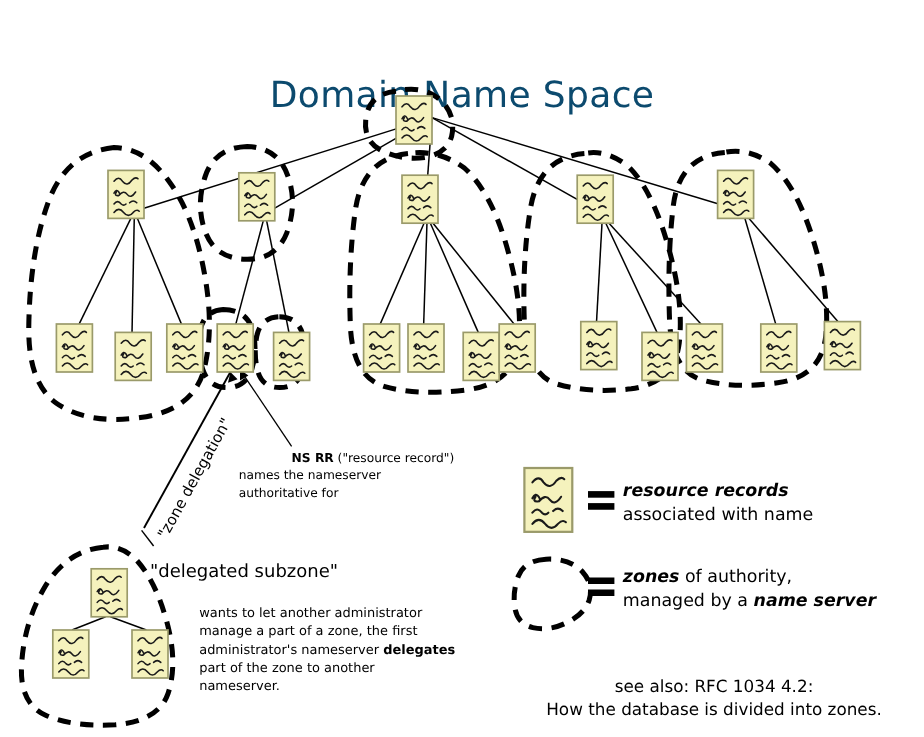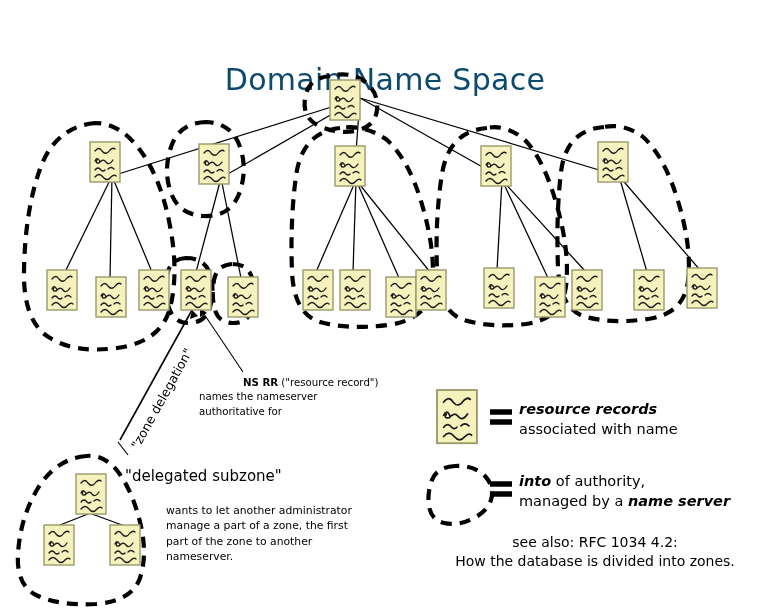--- a/index.html
+++ b/index.html
@@ -58,20 +58,21 @@
   .callout-text b { font-weight: bold; padding-left: 44px; }
   .quote-label {
     position: absolute;
     font-size: 15px;
   }
   .seealso {
     position: absolute;
     font-size: 14px;
     line-height: 1.35;
     text-align: center;
+    margin-top: 31px;
   }
   .rot-label {
     position: absolute;
     font-size: 12.6px;
     transform-origin: 0 0;
   }
 </style>
 </head>
 <body>
 
@@ -233,31 +234,32 @@
     <div>authoritative for</div>
   </div>
 
   <div class="quote-label" style="left:125px; top:467px;">
     <span>"delegated subzone"</span>
   </div>
 
   <div class="body-text" style="left:166px; top:503px; width:215px;">
     <div>wants to let another administrator</div>
     <div>manage a part of a zone, the first</div>
+    <div><span>administrator's nameserver </span><b>delegates</b></div>
     <div>part of the zone to another</div>
     <div>nameserver.</div>
   </div>
 
   <div class="legend-label" style="left:519px; top:400px;">
     <div><b>resource records</b></div>
     <div>associated with name</div>
   </div>
 
   <div class="legend-label" style="left:519px; top:472px;">
-    <div><b>into</b><span> of authority,</span></div>
+    <div><b>zones</b><span> of authority,</span></div>
     <div><span>managed by a </span><b>name server</b></div>
   </div>
 
   <div class="seealso" style="left:430px; top:533px; width:330px;">
     <div>see also: RFC 1034 4.2:</div>
     <div>How the database is divided into zones.</div>
   </div>
 
 </div>
 

